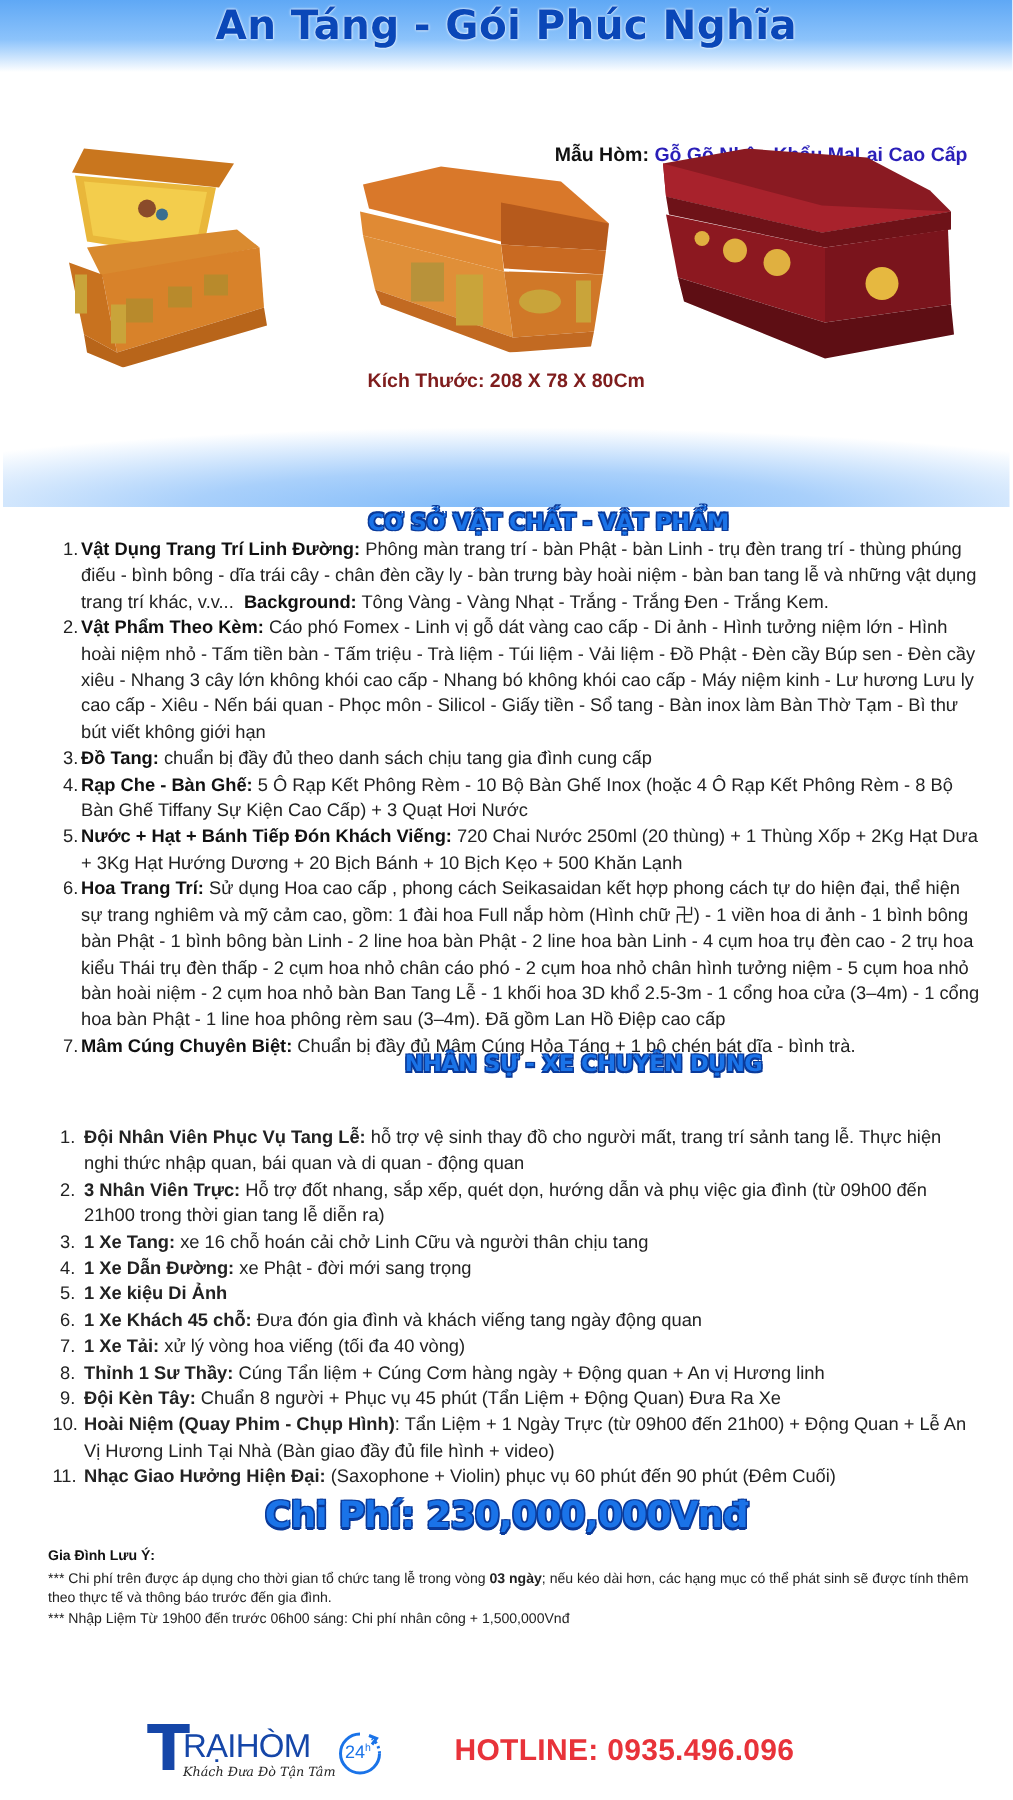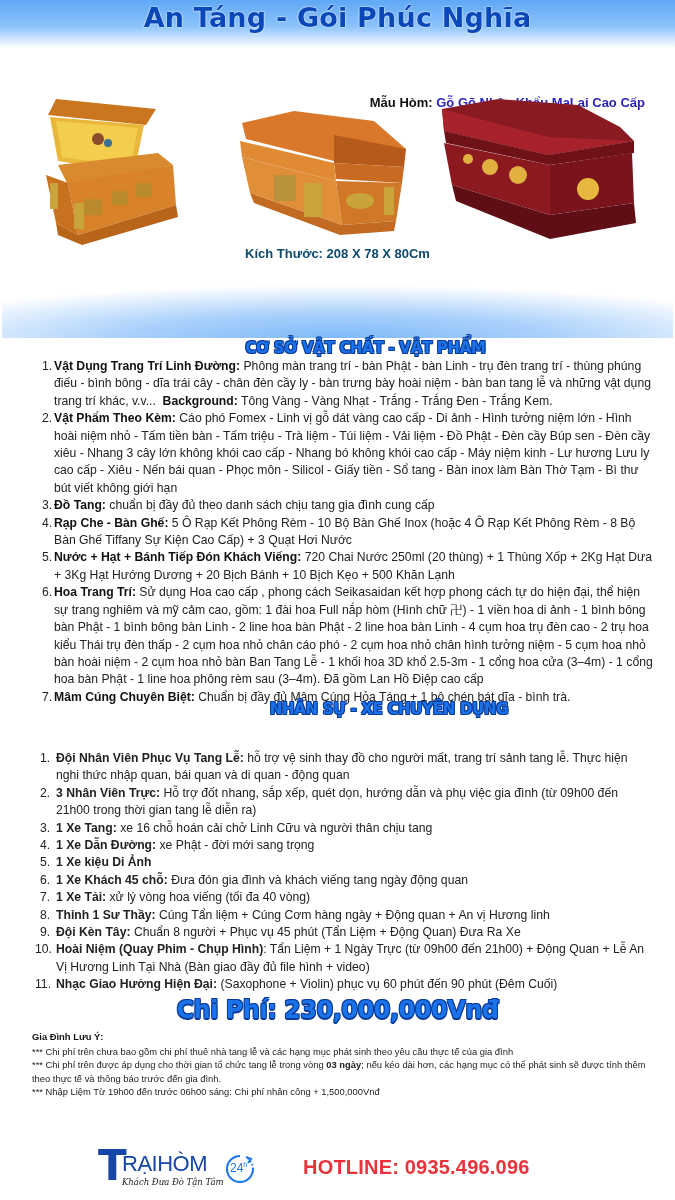--- a/index.html
+++ b/index.html
@@ -21,21 +21,21 @@
     position: absolute; left: 0; top: 75px; width: 645px; text-align: right;
     font-size: 13px; font-weight: bold; color: #111; margin-top: 20px;
   }
   .model-line .val { color: #2a1fb8; }
 
   .coffins { position: absolute; left: 0; top: 95px; width: 675px; height: 150px; }
   .coffin { position: absolute; }
 
   .size-line {
     position: absolute; left: 0; top: 246px; width: 675px; text-align: center;
-    font-size: 13px; font-weight: bold; color: #0c4a6e;
+    font-size: 13px; font-weight: bold; color: #7f1d1d;
   }
 
   .mid-band {
     position: absolute; left: 2px; top: 285px; width: 671px; height: 53px;
     background: radial-gradient(ellipse 70% 100% at 50% 100%, #7fbaf9 0%, #a9d0fb 45%, #ffffff 100%);
   }
 
   .sec-head {
     position: absolute; left: 0; width: 675px; text-align: center;
     font-family: "DejaVu Sans", sans-serif; font-weight: bold; font-size: 15px;
@@ -194,21 +194,20 @@
   <div class="item"><span class="num">8.</span><b>Thỉnh 1 Sư Thầy:</b> <span>Cúng Tẩn liệm + Cúng Cơm hàng ngày + Động quan + An vị Hương linh</span></div>
   <div class="item"><span class="num">9.</span><b>Đội Kèn Tây:</b> <span>Chuẩn 8 người + Phục vụ 45 phút (Tẩn Liệm + Động Quan) Đưa Ra Xe</span></div>
   <div class="item"><span class="num wide">10.</span><b>Hoài Niệm (Quay Phim - Chụp Hình)</b><span>: Tẩn Liệm + 1 Ngày Trực (từ 09h00 đến 21h00) + Động Quan + Lễ An Vị Hương Linh Tại Nhà (Bàn giao đầy đủ file hình + video)</span></div>
   <div class="item"><span class="num wide">11.</span><b>Nhạc Giao Hưởng Hiện Đại:</b> <span>(Saxophone + Violin) phục vụ 60 phút đến 90 phút (Đêm Cuối)</span></div>
 </div>
 
 <div class="price">Chi Phí: 230,000,000Vnđ</div>
 
 <div class="notes">
   <div class="head">Gia Đình Lưu Ý:</div>
-  <div><span>*** Chi phí trên chưa bao gồm chi phí thuê nhà tang lễ và các hạng mục phát sinh theo yêu cầu thực tế của gia đình</span></div>
   <div><span>*** Chi phí trên được áp dụng cho thời gian tổ chức tang lễ trong vòng </span><b>03 ngày</b><span>; nếu kéo dài hơn, các hạng mục có thể phát sinh sẽ được tính thêm theo thực tế và thông báo trước đến gia đình.</span></div>
   <div><span>*** Nhập Liệm Từ 19h00 đến trước 06h00 sáng: Chi phí nhân công + 1,500,000Vnđ</span></div>
 </div>
 
 <div class="logo">
   <span class="logo-T">T</span>
   <span class="logo-rest">RẠIHÒM</span>
   <span class="logo-tag">Khách Đưa Đò Tận Tâm</span>
   <div class="logo-circle">
     <svg width="32" height="32" viewBox="0 0 32 32">

